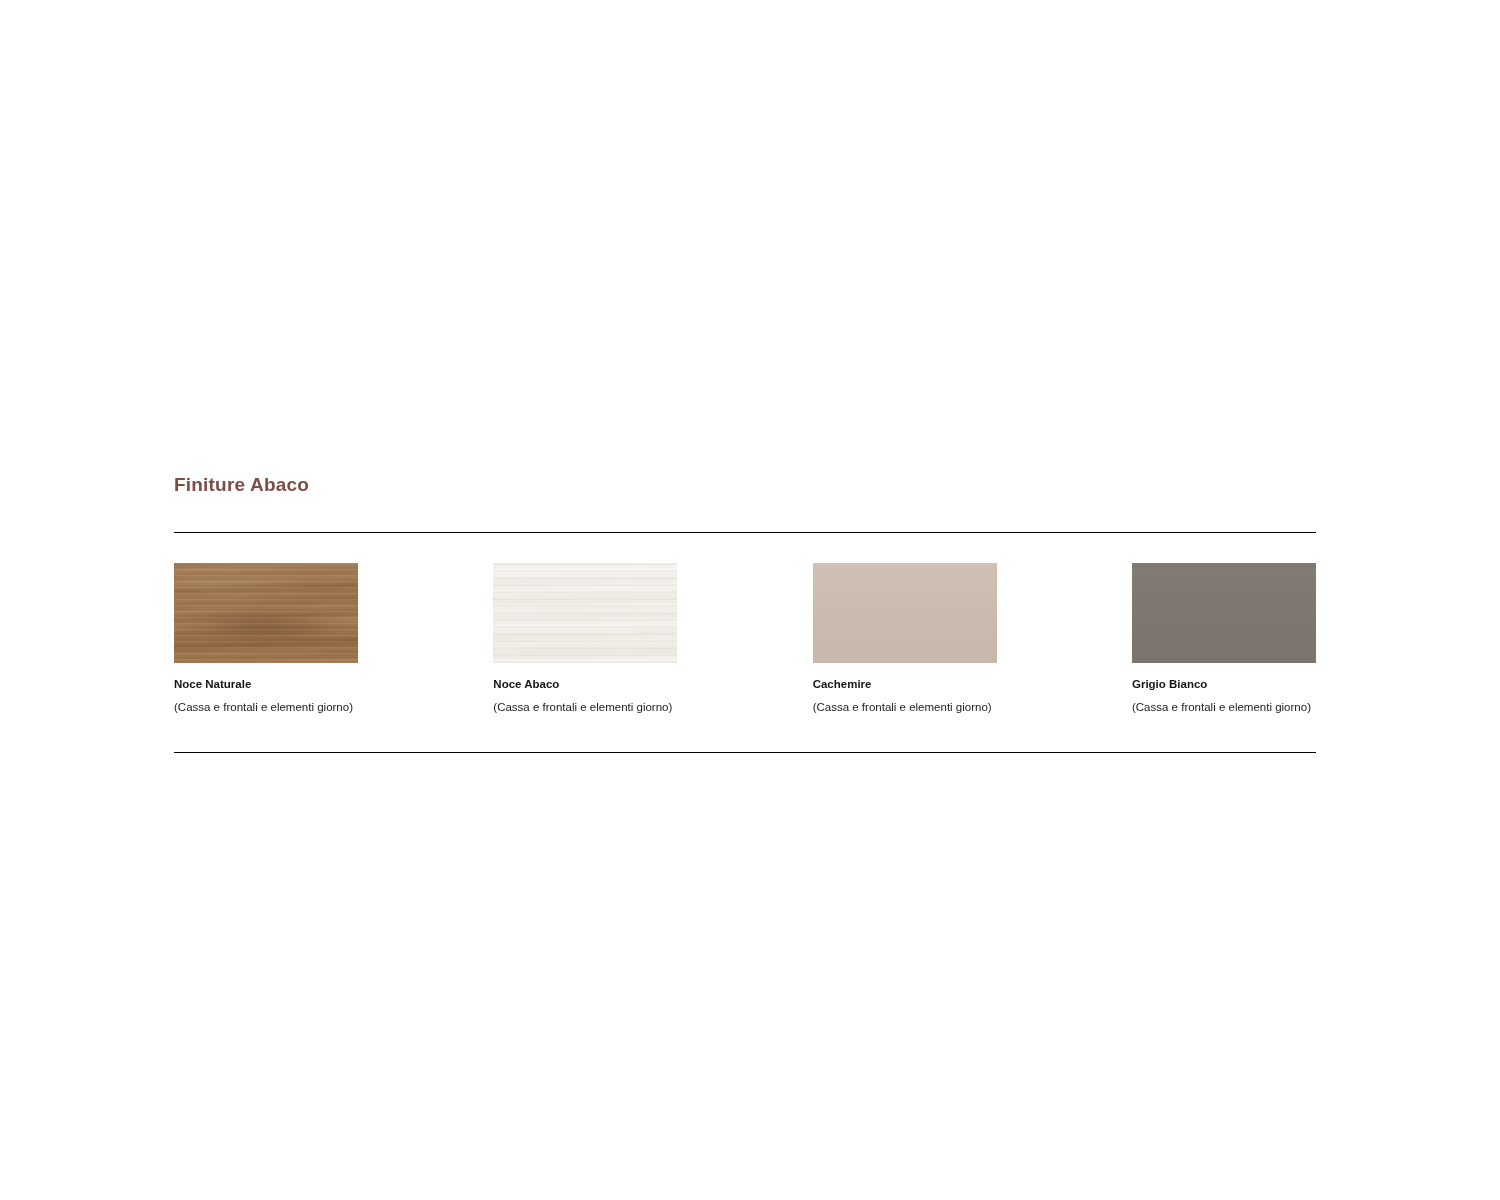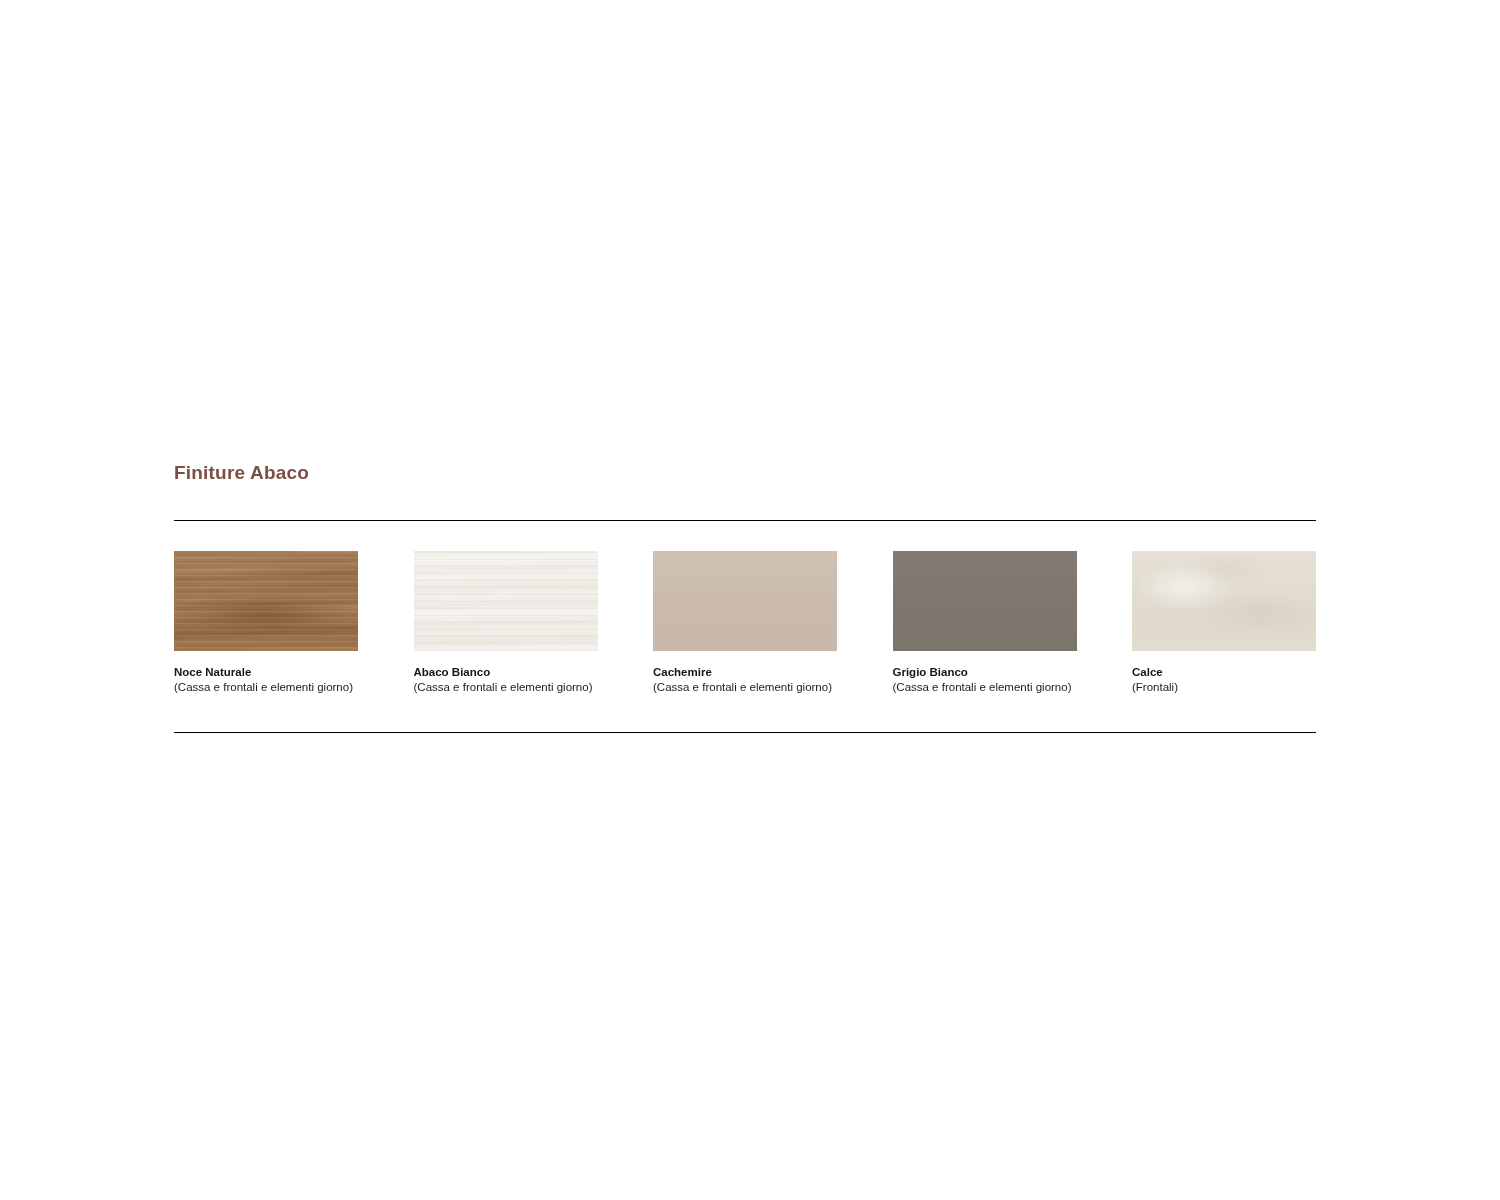--- a/index.html
+++ b/index.html
@@ -22,21 +22,21 @@
     top: 462px;
     width: 1142px;
   }
 
   #section-title {
     font-size: 19px;
     font-weight: bold;
     color: #7b4f46;
     letter-spacing: 0.2px;
     line-height: 22px;
-    margin: 0 0 36px 0;
+    margin: 12px 0 36px 0;
     white-space: nowrap;
   }
 
   .rule {
     height: 0;
     border-top: 1.6px solid #000000;
     width: 1142px;
   }
 
   #rule-top { margin-bottom: 30px; }
@@ -75,21 +75,21 @@
     line-height: 14px;
     margin-top: 14px;
     white-space: nowrap;
   }
 
   .swatch-usage {
     font-size: 11.5px;
     font-weight: normal;
     color: #1c1c1c;
     line-height: 14px;
-    margin-top: 1px;
+    margin-top: 9px;
     white-space: nowrap;
   }
 
   
   
   .tex-walnut {
     background-color: #a57b55;
     background-image:
       repeating-linear-gradient(
         180deg,
@@ -182,46 +182,39 @@
         <div class="grain tex-walnut"></div>
       </div>
       <div class="swatch-name">Noce Naturale</div>
       <div class="swatch-usage">(Cassa e frontali e elementi giorno)</div>
     </div>
 
     <div class="swatch-cell">
       <div class="swatch-chip">
         <div class="grain tex-whitewood"></div>
       </div>
-      <div class="swatch-name">Abaco Bianco</div>
+      <div class="swatch-name">Noce Abaco</div>
       <div class="swatch-usage">(Cassa e frontali e elementi giorno)</div>
     </div>
 
     <div class="swatch-cell">
       <div class="swatch-chip">
         <div class="grain tex-cachemire"></div>
       </div>
       <div class="swatch-name">Cachemire</div>
       <div class="swatch-usage">(Cassa e frontali e elementi giorno)</div>
     </div>
 
 
     <div class="swatch-cell">
       <div class="swatch-chip">
         <div class="grain tex-grigiolondra"></div>
       </div>
       <div class="swatch-name">Grigio Bianco</div>
       <div class="swatch-usage">(Cassa e frontali e elementi giorno)</div>
     </div>
 
-    <div class="swatch-cell">
-      <div class="swatch-chip">
-        <div class="grain tex-calce"></div>
-      </div>
-      <div class="swatch-name">Calce</div>
-      <div class="swatch-usage">(Frontali)</div>
-    </div>
 
   </div>
 
   <div class="rule" id="rule-bottom"></div>
 
 </div>
 
 </body></html>

